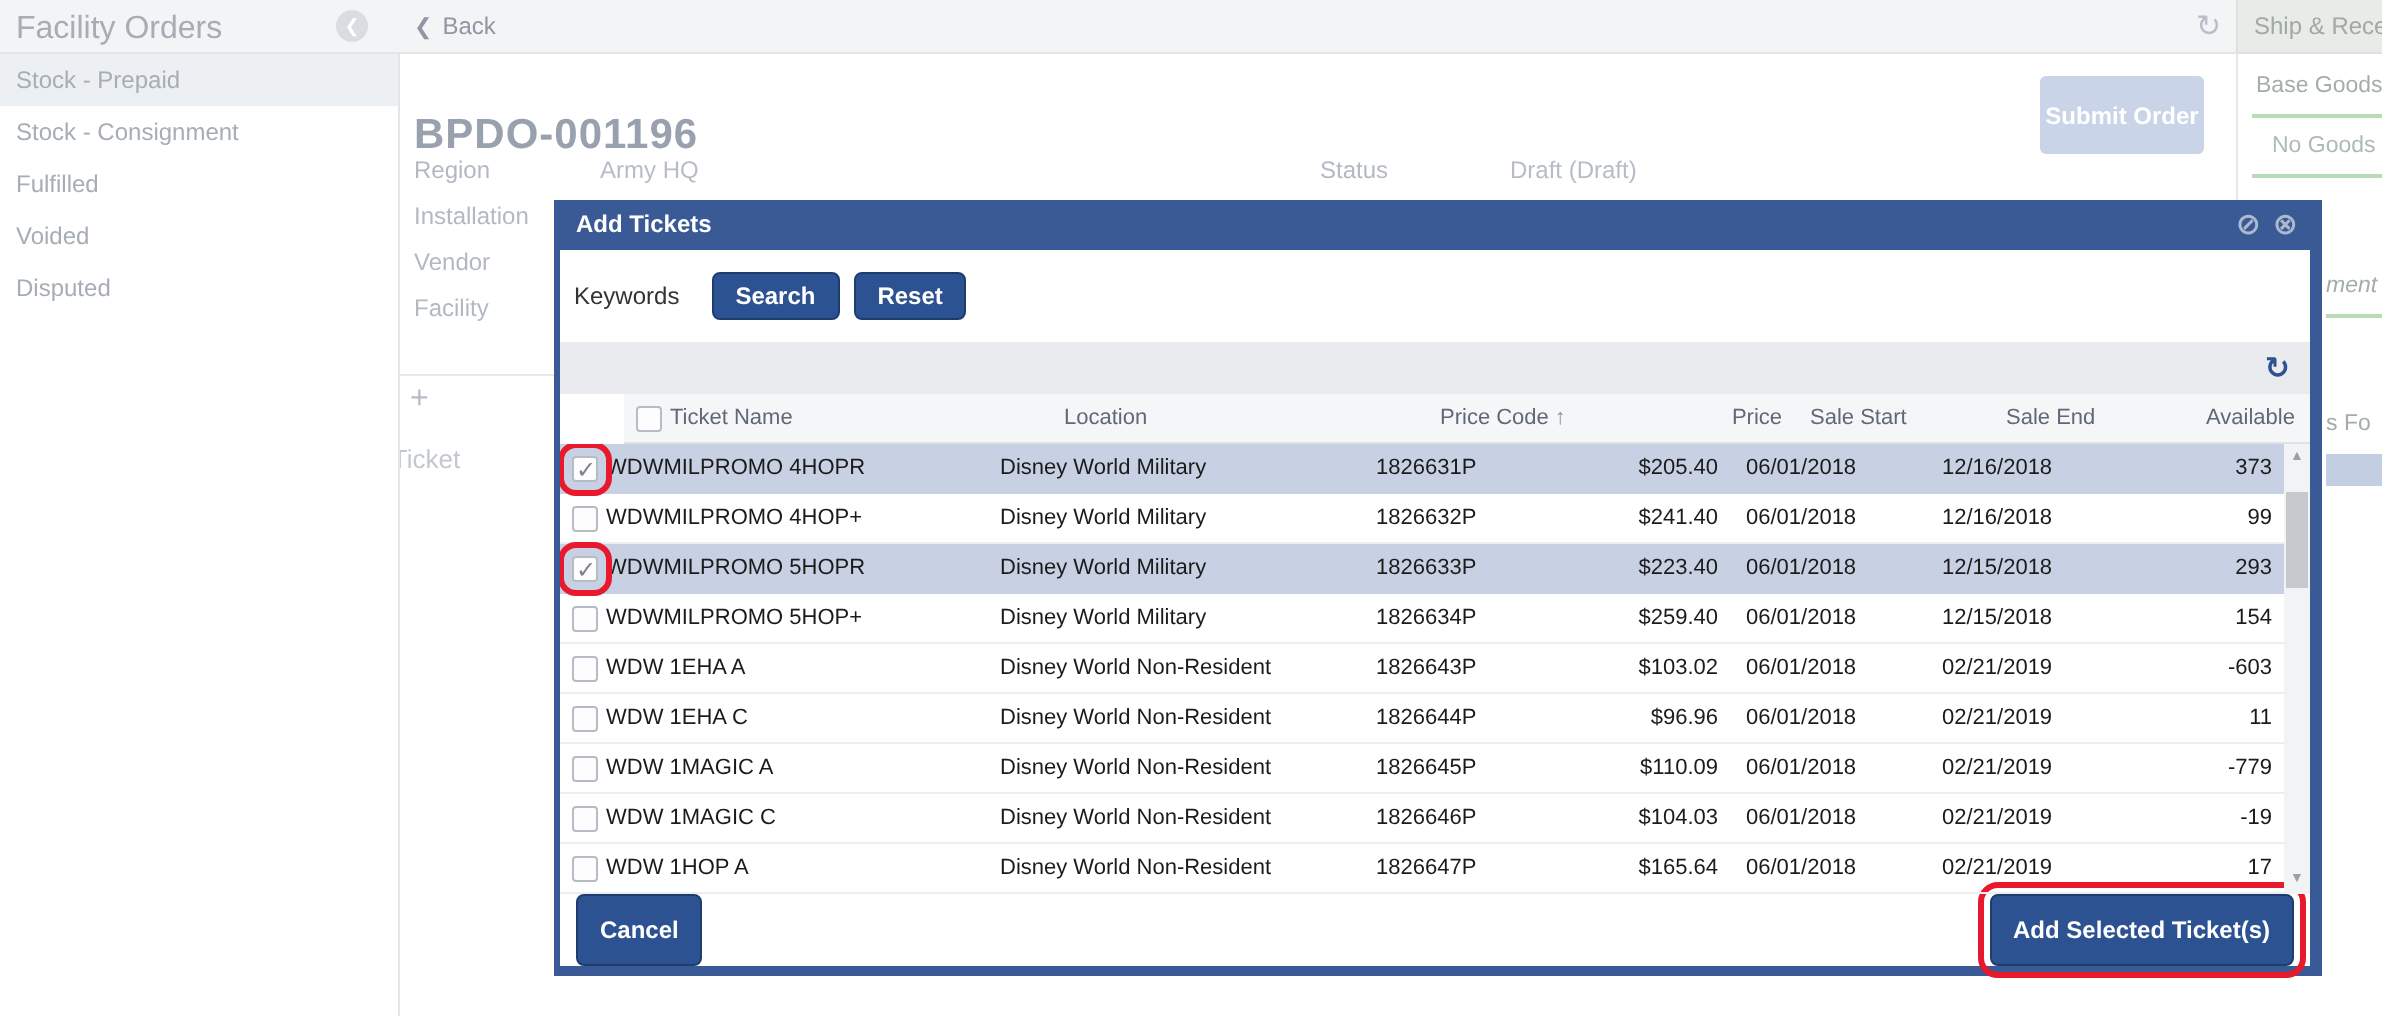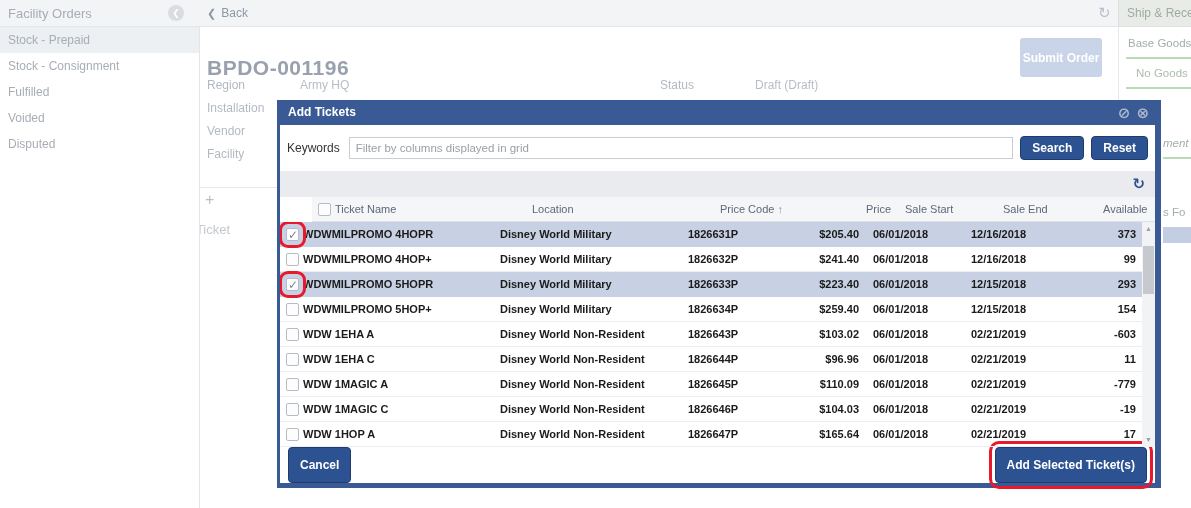--- a/index.html
+++ b/index.html
@@ -2,21 +2,21 @@
 <html><head>
 <meta charset="utf-8">
 <style>
   * { margin:0; padding:0; box-sizing:border-box; }
   html,body { background:#fff; }
   body { font-family:"Liberation Sans","DejaVu Sans",sans-serif; }
   #screen { position:relative; width:1191px; height:508px; background:#fff; overflow:hidden; }
 
   
   .topbar { position:absolute; left:0; top:0; width:1191px; height:27px; background:#f3f4f6; border-bottom:1px solid #e3e5e9; z-index:2; }
-  .sidebar-title { position:absolute; left:8px; top:6px; font-size:13px; color:#a7adb5; }
+  .sidebar-title { position:absolute; left:8px; top:6px; font-size:16px; color:#a7adb5; }
   .collapse-btn { position:absolute; left:168px; top:5px; width:16px; height:16px; border-radius:50%; background:#d9dce1; color:#fff; font-size:9px; text-align:center; line-height:16px; cursor:pointer; }
   .back-btn { position:absolute; left:207px; top:6px; font-size:12px; color:#8f97a4; cursor:pointer; }
   .back-btn .chev { font-size:11px; margin-right:5px; }
   .topbar-refresh { position:absolute; left:1098px; top:4px; font-size:15px; color:#b9bfc9; cursor:pointer; }
   .rp-header { position:absolute; left:1118px; top:0; width:73px; height:27px; background:#e9ebe8; border-left:1px solid #dde1dd; border-bottom:1px solid #dfe3df; font-size:12px; color:#9fab9f; line-height:26px; padding-left:8px; white-space:nowrap; overflow:hidden; }
 
   
   .sidebar { position:absolute; left:0; top:27px; width:200px; height:481px; background:#fff; border-right:1px solid #e3e5e9; z-index:2; }
   .side-item { height:26px; line-height:26px; padding-left:8px; font-size:12px; color:#a7adb5; cursor:pointer; white-space:nowrap; }
   .side-item.selected { background:#edf0f3; }
@@ -59,21 +59,21 @@
   .kw-input { flex:1; height:22px; border:1px solid #c8ccd4; font-size:11.5px; padding:0 6px; color:#333; font-family:inherit; }
   .kw-input::placeholder { color:#9aa0a8; }
   .btn { background:#2d5291; border:1px solid #1f3c70; border-radius:4px; color:#fff; font-size:12px; font-weight:bold; font-family:inherit; padding:4px 11px; cursor:pointer; }
   .keywords-row .btn { margin-left:7px; }
 
   .toolbar-strip { height:26px; background:#e9ebef; position:relative; }
   .strip-refresh { position:absolute; right:10px; top:4px; color:#2d5291; font-size:15px; font-weight:bold; cursor:pointer; }
 
   .grid-head, .trow { display:grid; grid-template-columns:23px 197px 188px 72px 101px 110px 100px 1fr; align-items:center; height:25px; font-size:11px; }
   .grid-head { background:#f5f6f8; color:#5e6878; border-bottom:1px solid #e0e2e6; padding-right:13px;margin-left:32px; }
-  .tbody { position:relative; height:225px; overflow:hidden;font-weight:bold; }
+  .tbody { position:relative; height:225px; overflow:hidden; }
   .trow { color:#1b1b1b; border-bottom:1px solid #eceef1; padding-right:13px; cursor:pointer; }
   .trow.hl { background:#c7d1e3; border-bottom-color:#c7d1e3; }
   .c-check { display:flex; justify-content:flex-start; padding-left:6px; }
   .c-price { text-align:right; padding-right:2px; }
   .c-start { padding-left:12px; }
   .c-avail { text-align:right; padding-right:6px; }
   .sort-arrow { color:#8a93a3; font-size:11px; margin-left:3px; }
 
   .cb { display:inline-block; width:13px; height:13px; background:#fdfdfd; border:1px solid #b6bcc6; border-radius:2px; position:relative; cursor:pointer; }
   .cb.checked::after { content:"\2713"; position:absolute; left:1px; top:-1px; font-size:12px; color:#7d8490; }
@@ -155,21 +155,20 @@
     <div class="modal-header">
       <span>Add Tickets</span>
       <span class="mh-icons">
         <span class="mh-icon">⊘</span>
         <span class="mh-icon">⊗</span>
       </span>
     </div>
 
     <div class="keywords-row">
       <span class="kw-label">Keywords</span>
-      <input class="kw-input" type="text" placeholder="Filter by columns displayed in grid" style="">
       <button class="btn">Search</button>
       <button class="btn">Reset</button>
     </div>
 
     <div class="toolbar-strip">
       <span class="strip-refresh">↻</span>
     </div>
 
     <div class="grid-head">
       <div class="c-check">

